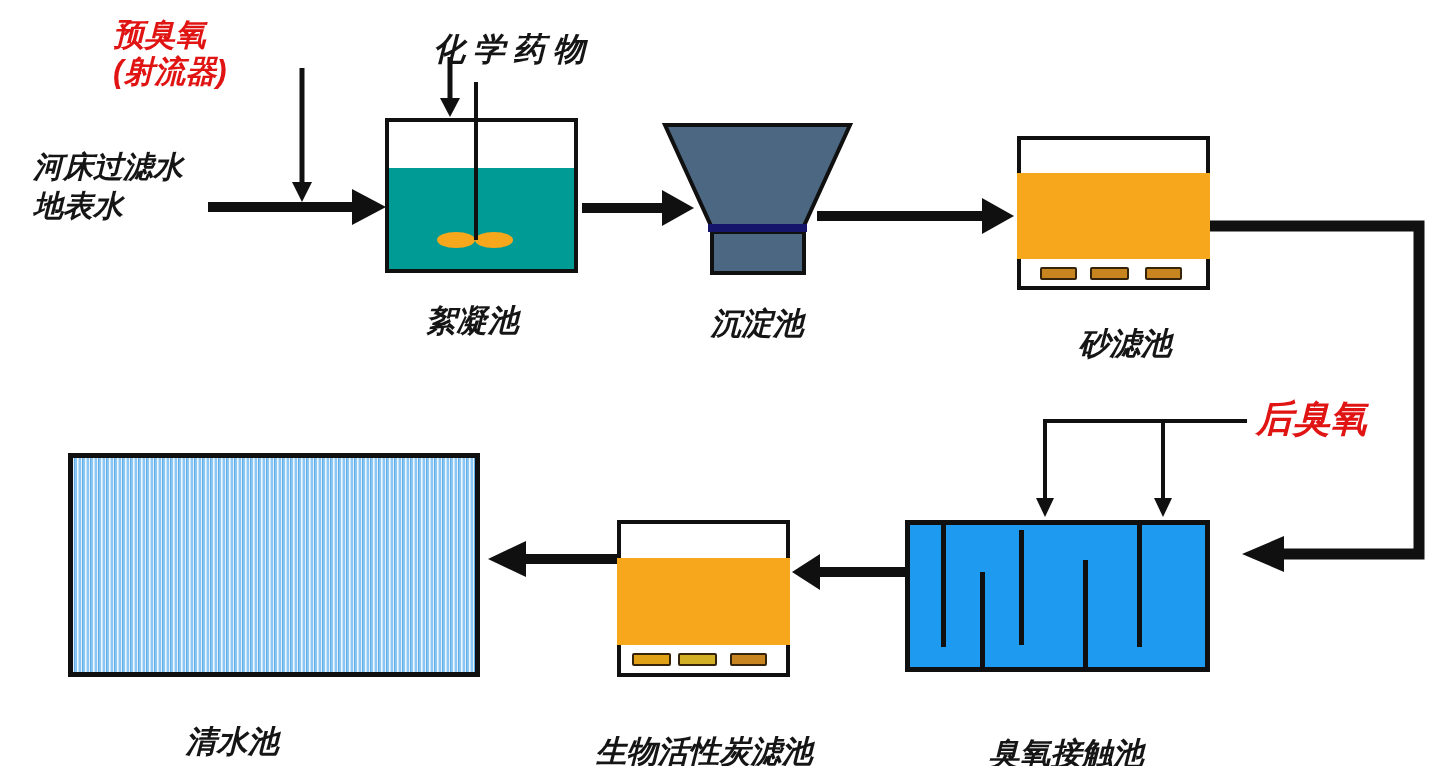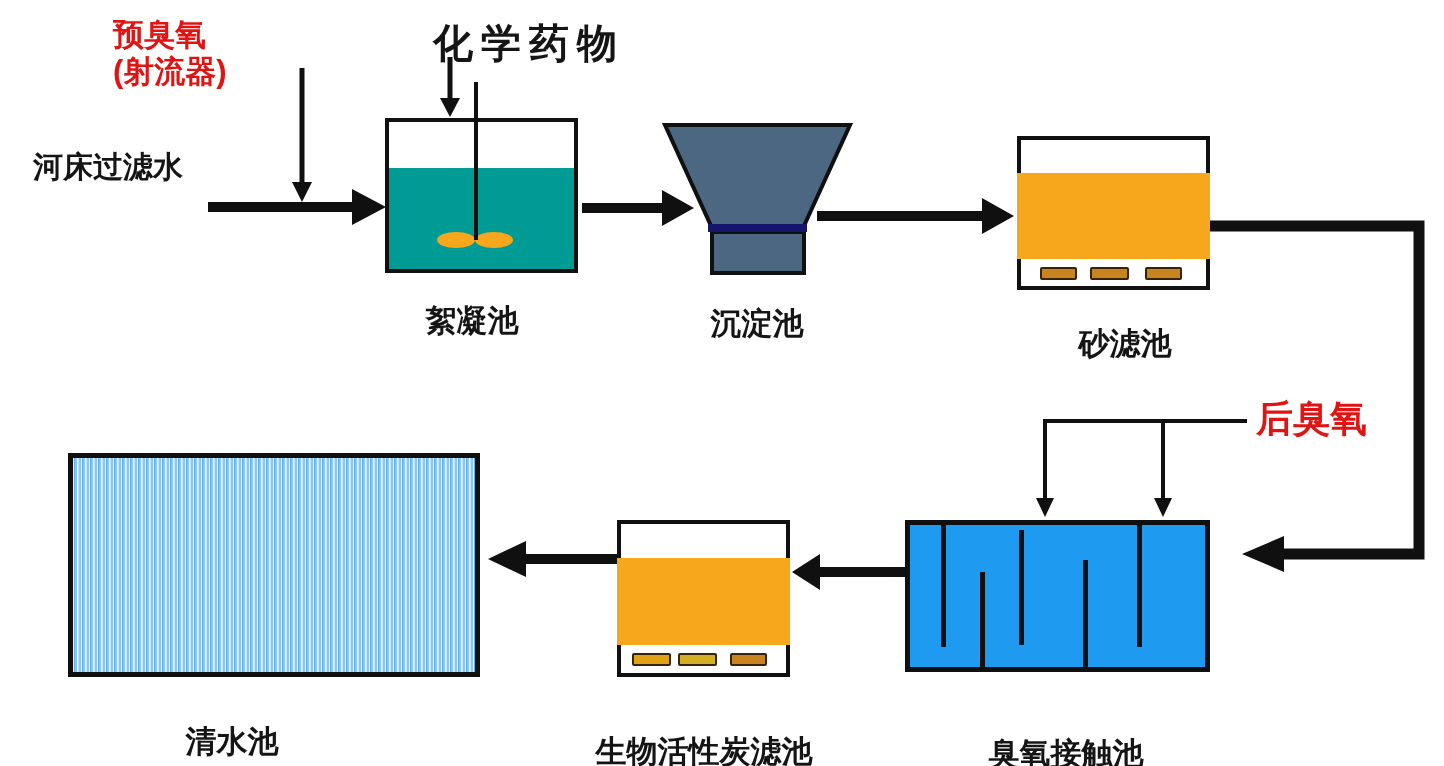--- a/index.html
+++ b/index.html
@@ -1,21 +1,21 @@
 <!DOCTYPE html>
 <html><head>
 <meta charset="utf-8">
 <style>
   html,body{margin:0;padding:0;background:#ffffff;}
   #canvas{
     position:relative;width:1444px;height:766px;background:#ffffff;overflow:hidden;
     font-family:"Liberation Sans","DejaVu Sans",sans-serif;
   }
   #arrow-layer{position:absolute;left:0;top:0;width:1444px;height:766px;}
-  .txt{position:absolute;font-weight:bold;color:#151515;white-space:nowrap;}
+  .txt{position:absolute;font-weight:bold;color:#151515;white-space:nowrap;font-style:italic;}
   .red{color:#e11414;}
   .tank-label{font-size:31px;transform:translateX(-50%);}
   
   #floc-tank{position:absolute;left:385px;top:118px;width:185px;height:147px;
     border:4px solid #101010;background:#ffffff;}
   #floc-water{position:absolute;left:0;right:0;bottom:0;top:46px;background:#009b95;}
   .impeller{position:absolute;width:38px;height:16px;border-radius:50%;background:#f6a71b;z-index:6;}
   #mixer-shaft{position:absolute;left:474px;top:82px;width:4px;height:158px;background:#101010;z-index:7;}
   
   .filter-tank{position:absolute;border:4px solid #101010;background:#ffffff;}
@@ -92,24 +92,25 @@
       <line x1="617" y1="559" x2="523" y2="559" stroke-width="10"></line>
       <polygon points="526,541 488,559 526,577" stroke="none"></polygon>
     </g>
   </svg>
 
   <div class="txt red" style="left:113px;top:16px;font-size:31px;line-height:37px;">
     <div>预臭氧</div>
     <div>(射流器)</div>
   </div>
 
-  <div class="txt" style="left:433px;top:16px;font-size:40px;letter-spacing:8px;">化学药物</div>
+  <div class="txt" style="left:433px;top:28px;font-size:32px;letter-spacing:8px;">化学药物</div>
 
   <div class="txt" style="left:33px;top:147px;font-size:30px;line-height:39px;">
     <div>河床过滤水</div>
+    <div>地表水</div>
   </div>
 
   <div class="txt red" style="left:1256px;top:401px;font-size:37px;line-height:35px;">
     <div>后臭氧</div>
   </div>
 
   <div id="floc-tank">
     <div id="floc-water"></div>
   </div>
   <div id="mixer-shaft"></div>

